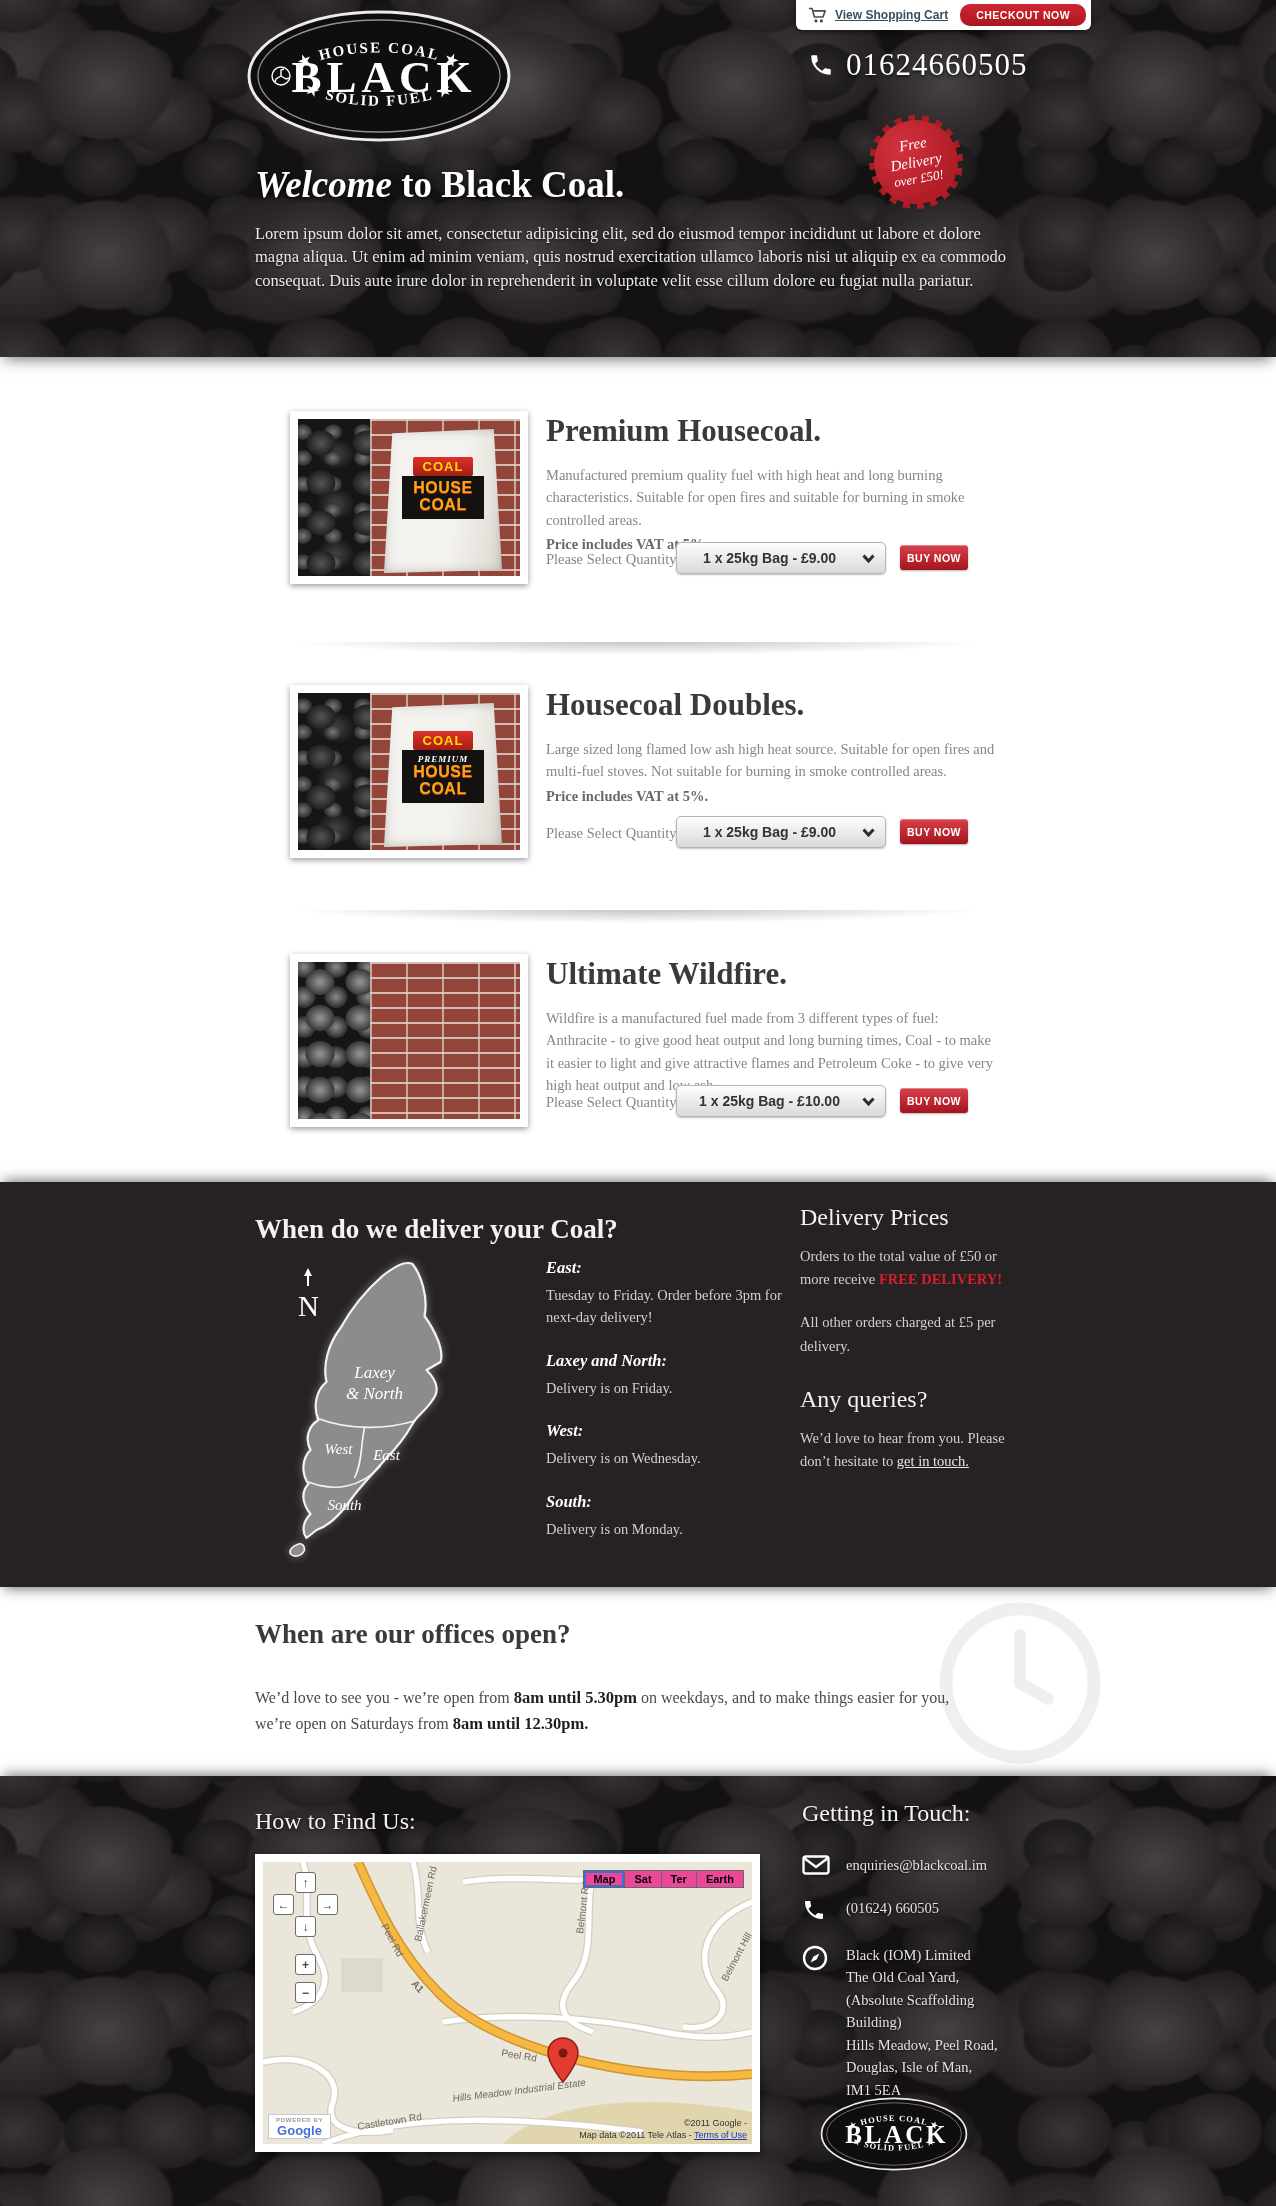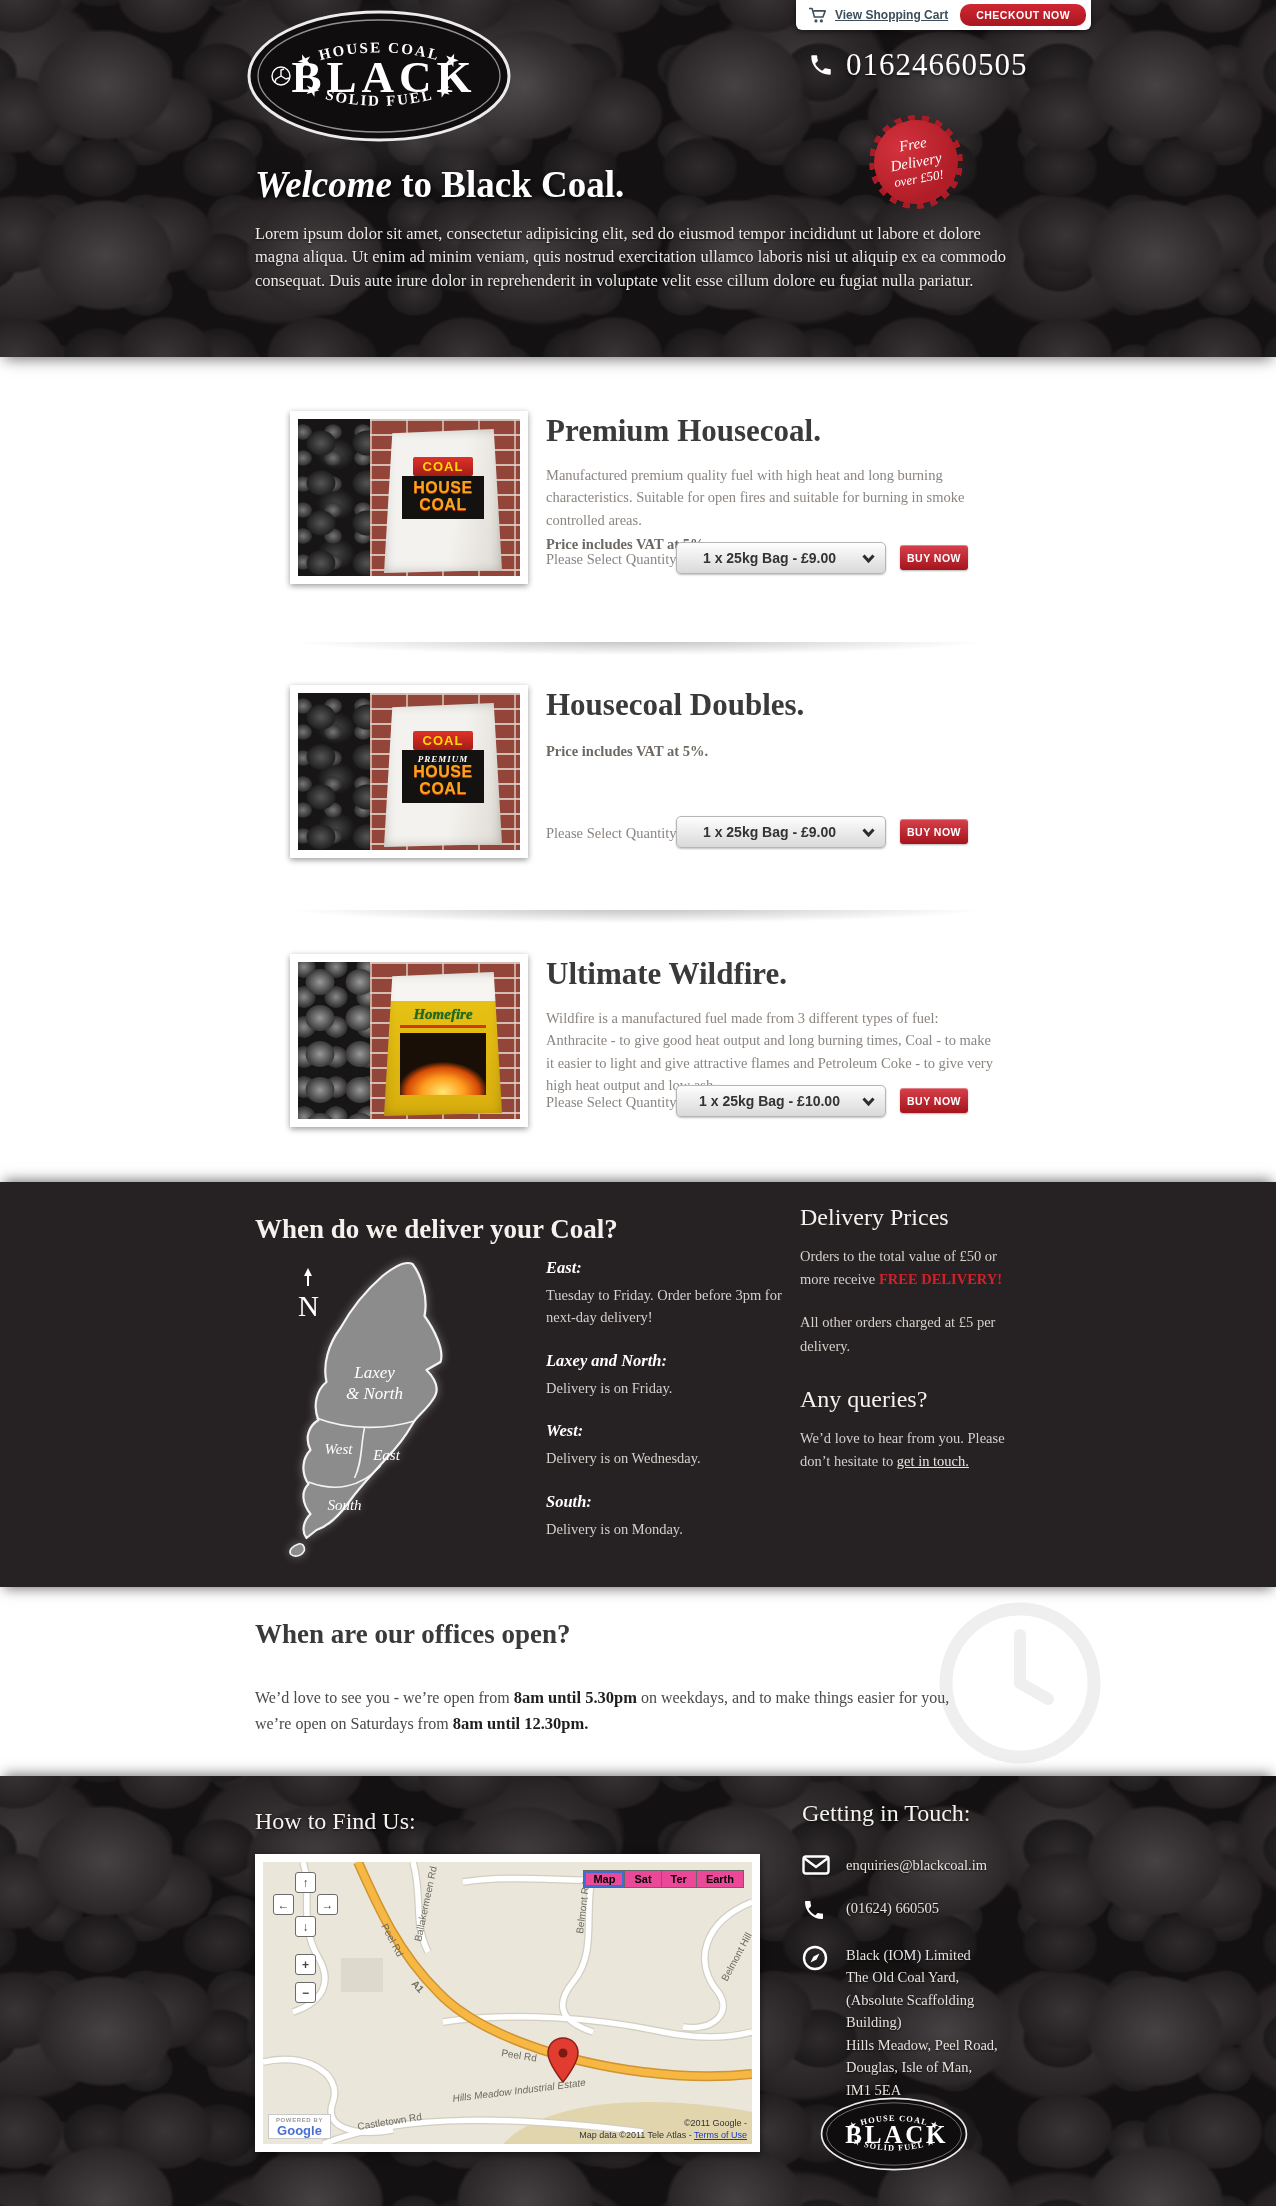--- a/index.html
+++ b/index.html
@@ -267,43 +267,38 @@
           <span class="tag-red">COAL</span>
           <span class="tag-black">
             <span class="prem">PREMIUM</span>
             <span class="l">HOUSE</span>
             <span class="l">COAL</span>
           </span>
         </div>
       </div>
     </div>
     <h2 class="p-title">Housecoal Doubles.</h2>
-    <p class="p-desc"><span class="p-vat">Price includes VAT at 5%.</span></p>
+    <p class="p-desc"><span>Large sized long flamed low ash high heat source. Suitable for open fires and multi-fuel stoves. Not suitable for burning in smoke controlled areas.</span><span class="p-vat">Price includes VAT at 5%.</span></p>
     <span class="p-qty-label">Please Select Quantity:</span>
     <div class="p-select">
       <span class="val">1 x 25kg Bag - £9.00</span>
       <svg width="13" height="9" viewBox="0 0 13 9">
           <path d="M1.5 1.5 L6.5 7 L11.5 1.5" fill="none" stroke="#2d2d2d" stroke-width="3"></path>
         </svg>
     </div>
     <button class="btn-buy">BUY NOW</button>
   </div>
 
   <div class="divider d2"></div>
 
   <div class="product p3">
     <div class="p-card">
       <div class="ph">
         <div class="ph-brick"></div>
         <div class="ph-coal ph-balls"></div>
-        <div class="bag bag-yellow">
-          <span class="brand-hf">Homefire</span>
-          <span class="hf-strip"></span>
-          <span class="fire-box"></span>
-        </div>
       </div>
     </div>
     <h2 class="p-title">Ultimate Wildfire.</h2>
     <p class="p-desc"><span>Wildfire is a manufactured fuel made from 3 different types of fuel: Anthracite - to give good heat output and long burning times, Coal - to make it easier to light and give attractive flames and Petroleum Coke - to give very high heat output and low ash.</span></p>
     <span class="p-qty-label">Please Select Quantity:</span>
     <div class="p-select">
       <span class="val">1 x 25kg Bag - £10.00</span>
       <svg width="13" height="9" viewBox="0 0 13 9">
           <path d="M1.5 1.5 L6.5 7 L11.5 1.5" fill="none" stroke="#2d2d2d" stroke-width="3"></path>
         </svg>

